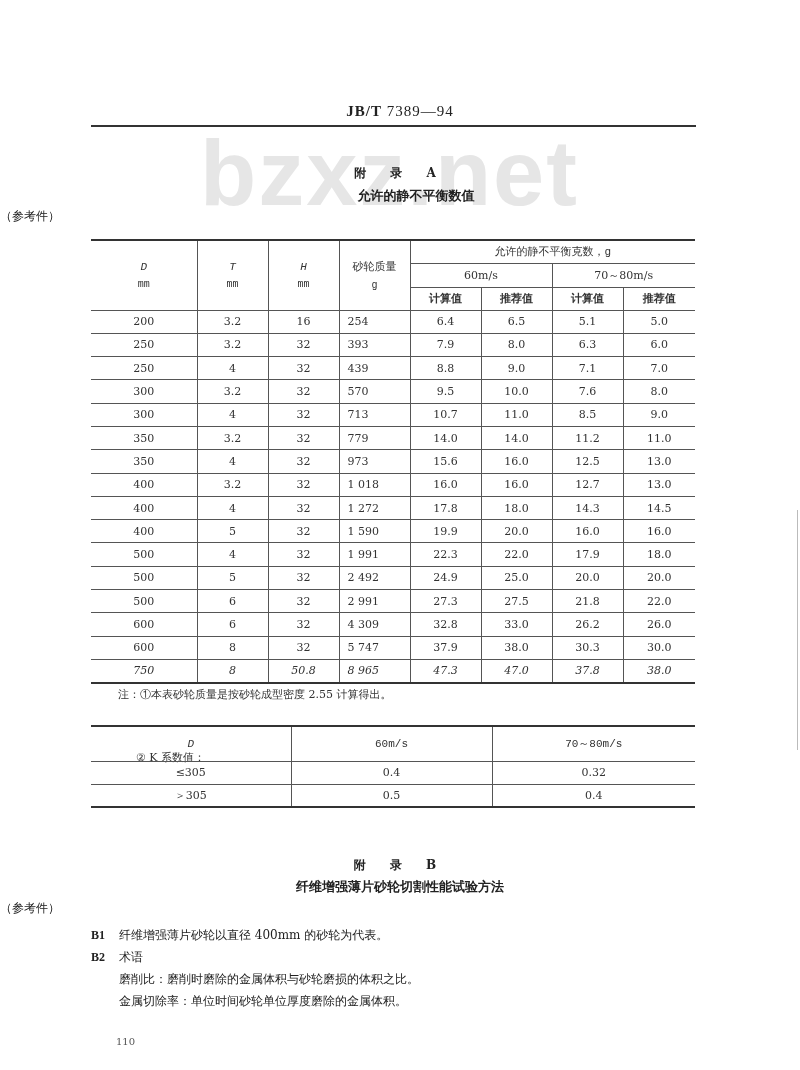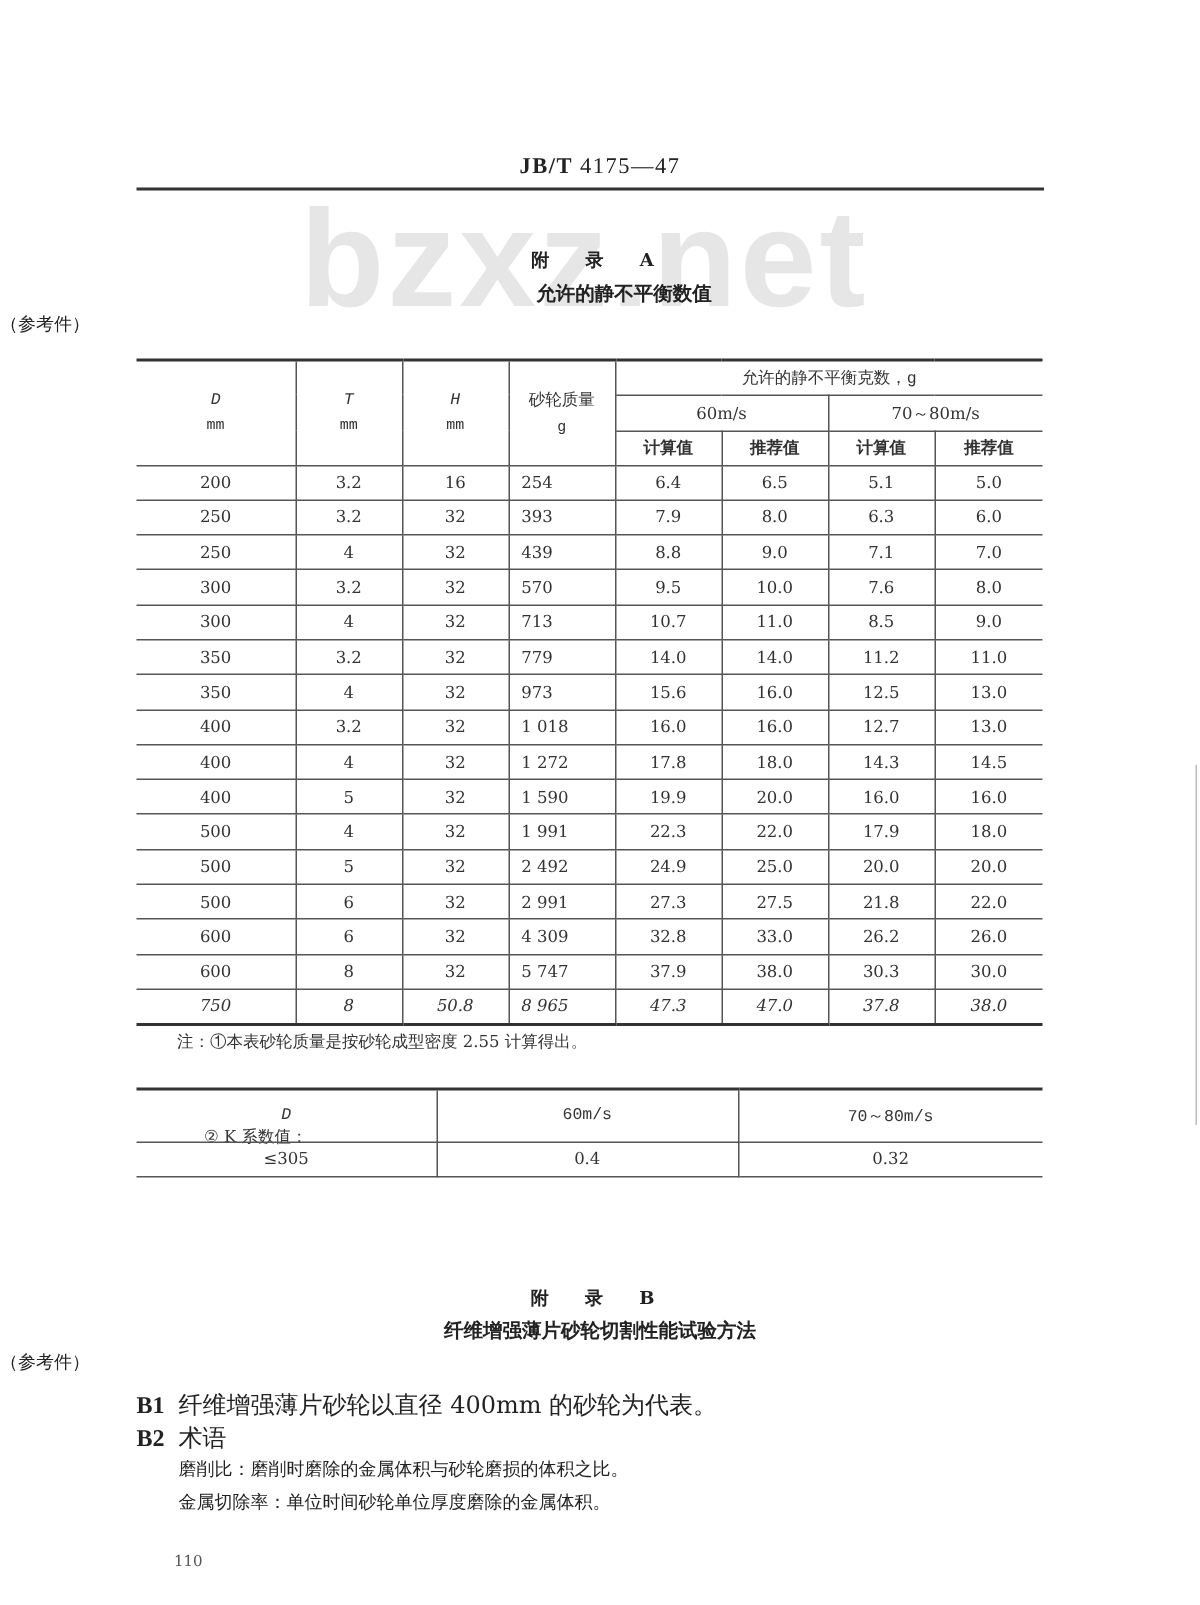--- a/index.html
+++ b/index.html
@@ -34,32 +34,32 @@
   table.grid td:first-child { border-left: none; }
   table.grid td:last-child { border-right: none; }
   .hdr-zh { font-weight: bold; font-size: 11px; }
   .it { font-style: italic; }
   .unit { font-size: 10px; display: block; margin-top: 6px; }
   td.mass { text-align: left !important; padding-left: 8px !important; }
 
   .note { left: 118px; font-size: 11px; color: #333; }
   .note2 { left: 136px; font-size: 11px; color: #333; }
 
-  .para { left: 91px; font-size: 16px; color: #222; }
+  .para { left: 91px; font-size: 12px; color: #222; }
   .para .num { display: inline-block; width: 28px; font-weight: bold; font-family: "Liberation Serif", serif; }
   .indent { left: 119px; font-size: 12px; color: #222; }
   .page-no { left: 116px; top: 1036px; font-size: 10px; color: #555; }
   .scan-edge { left: 797px; top: 510px; width: 1px; height: 240px; background: #bbb; }
 </style>
 </head>
 <body>
 
 <div class="abs header-code">
   <b>JB/T</b>
-  <span>4175—47</span>
+  <span>7389—94</span>
 </div>
 <div class="abs header-rule"></div>
 
 <div class="abs watermark">bzxz.net</div>
 
 <div class="abs appx-label spaced" style="top:165px;">附 录 A</div>
 <div class="abs appx-title" style="top:187px;padding-left:16px;">允许的静不平衡数值</div>
 <div class="abs appx-sub" style="top:208px;">（参考件）</div>
 
 <table class="grid" style="left:91px; top:239px; width:604px;">
@@ -281,20 +281,25 @@
       <tr class="first" style="height:35px;">
     <td class="it">D</td>
     <td>60m/s</td>
     <td>70～80m/s</td>
   </tr>
   <tr style="height:23px;">
     <td>≤305</td>
     <td>0.4</td>
     <td>0.32</td>
   </tr>
+  <tr class="last" style="height:23px;">
+    <td>＞305</td>
+    <td>0.5</td>
+    <td>0.4</td>
+  </tr>
 </tbody>
   </table>
 
 <div class="abs appx-label spaced" style="top:857px;">附 录 B</div>
 <div class="abs appx-title" style="top:878px;">纤维增强薄片砂轮切割性能试验方法</div>
 <div class="abs appx-sub" style="top:900px;">（参考件）</div>
 
 <div class="abs para" style="top:927px;">
   <span class="num">B1</span><span>纤维增强薄片砂轮以直径 400mm 的砂轮为代表。</span>
 </div>

